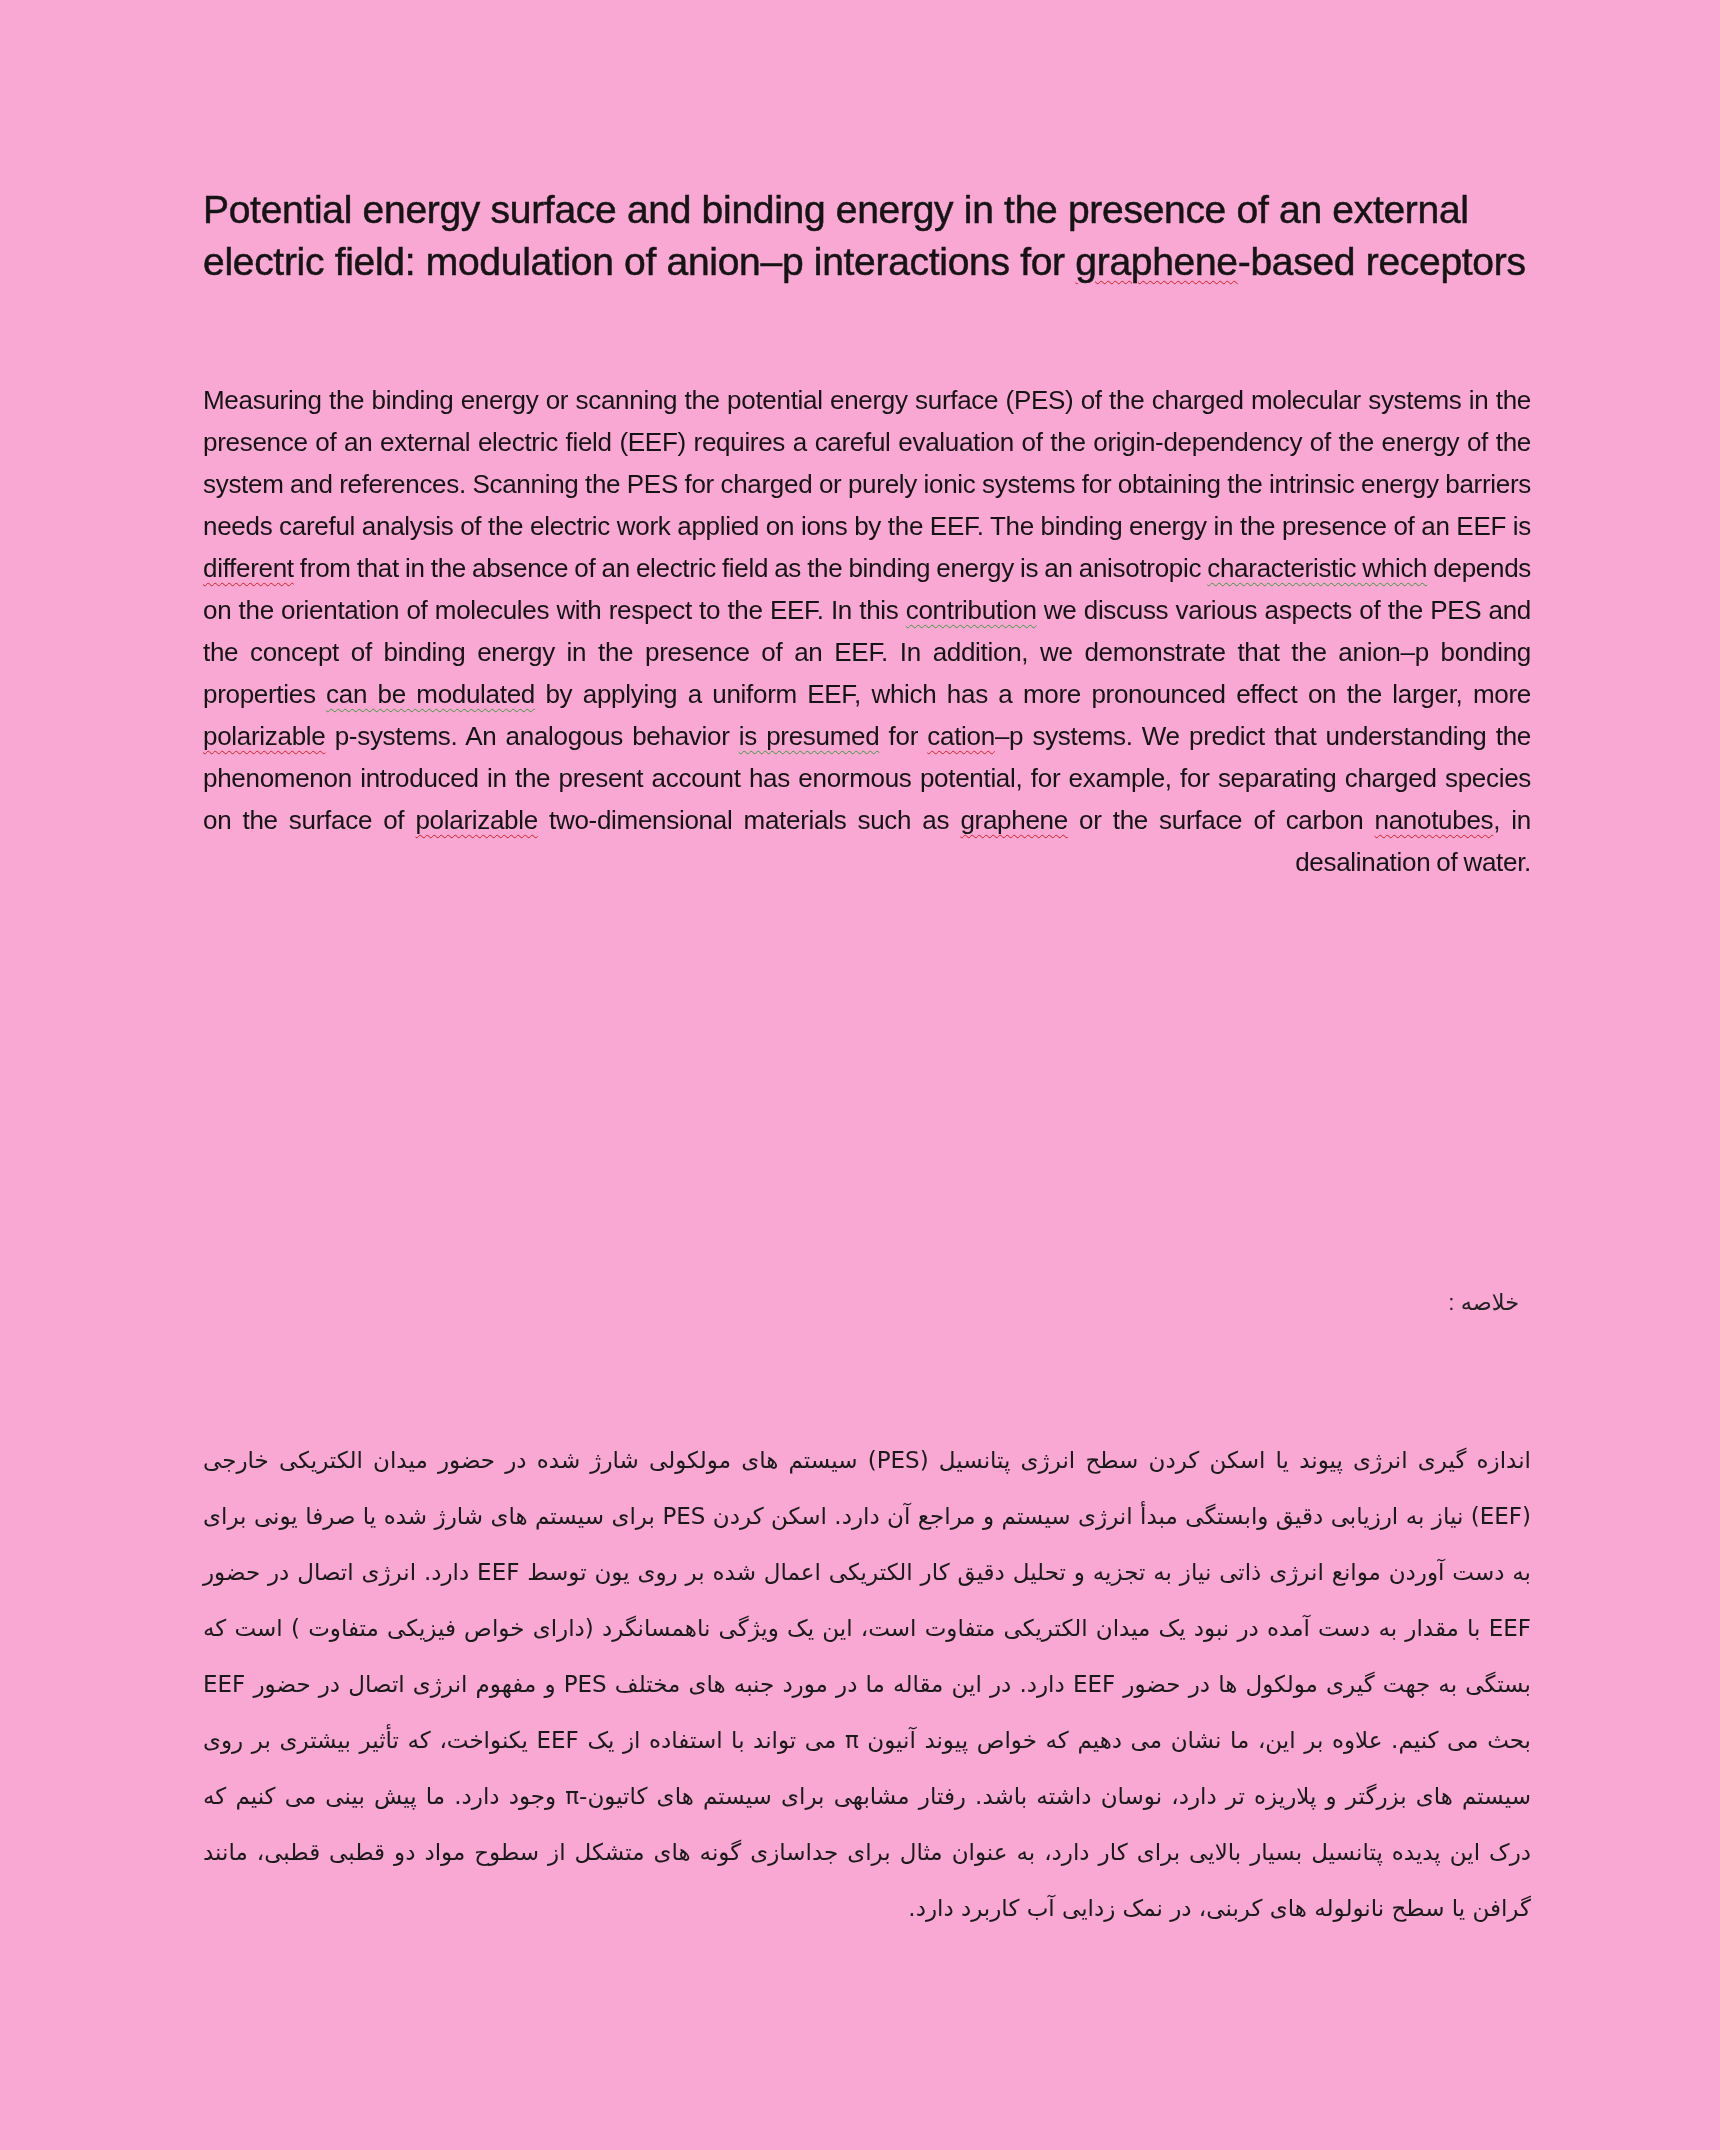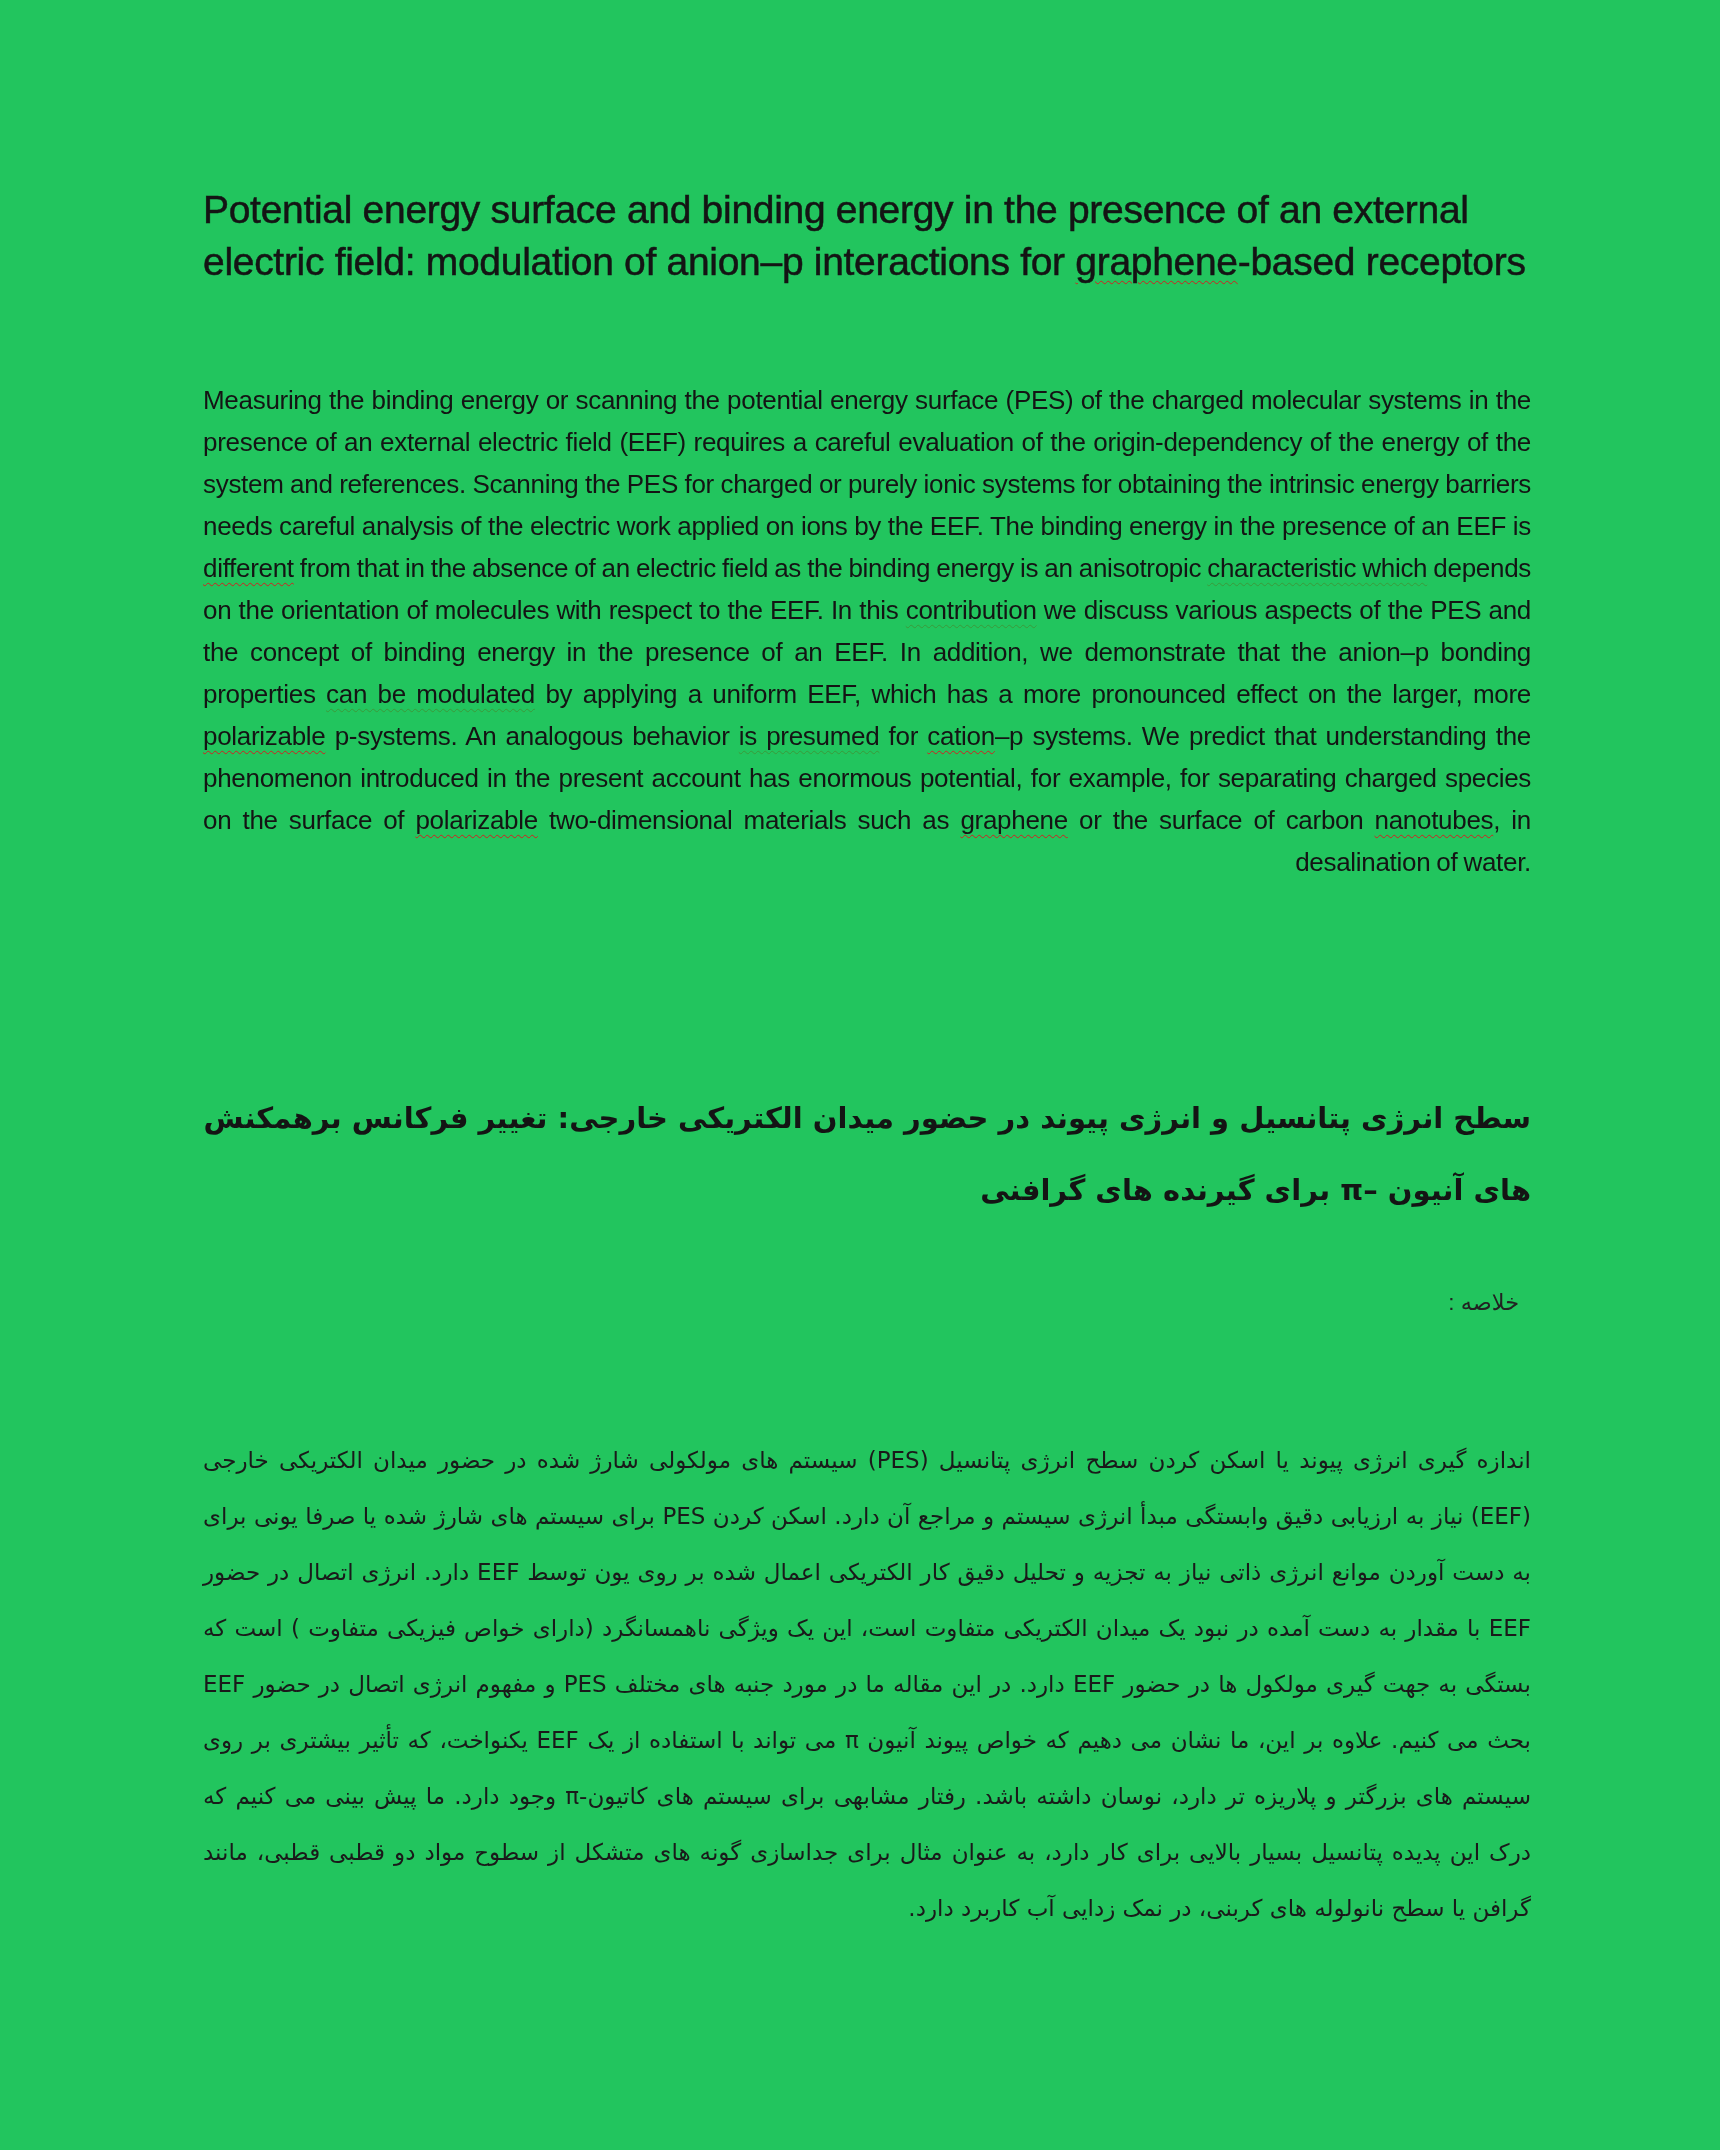--- a/index.html
+++ b/index.html
@@ -1,17 +1,17 @@
 <!DOCTYPE html>
 <html style="font-size:13.8px"><head>
 <meta charset="utf-8">
 <style>
   html, body { margin: 0; padding: 0; background: #ffffff; }
   body { width: 1721px; height: 2151px; position: relative; overflow: hidden; color: #111; }
-  .page { position: absolute; left: 0; top: 0; width: 1721px; height: 2151px; background: #22c55e; }
+  .page { position: absolute; left: 0; top: 0; width: 1721px; height: 2151px; background: #f9a8d4; }
   .en-title {
     position: absolute; left: 203px; top: 184px; width: 1342px;
     font-family: "Liberation Sans", sans-serif; font-size: 39px; line-height: 52px;
     font-weight: normal; color: #141414; margin: 0; letter-spacing: -0.3px;
     -webkit-text-stroke: 0.5px #141414;
   }
   .en-abstract {
     position: absolute; left: 203px; top: 379px; width: 1328px;
     font-family: "Liberation Sans", sans-serif; font-size: 26px; line-height: 42px;
     text-align: justify; text-align-last: right; color: #141414; margin: 0;
@@ -39,20 +39,19 @@
 </style>
 </head>
 <body>
 
 <div class="page">
 
   <h1 class="en-title"><span>Potential energy surface and binding energy in the presence of an external electric field: modulation of anion–p interactions for </span><span class="sq-red">graphene</span><span>-based receptors</span></h1>
 
   <p class="en-abstract"><span>Measuring the binding energy or scanning the potential energy surface (PES) of the charged molecular systems in the presence of an external electric field (EEF) requires a careful evaluation of the origin-dependency of the energy of the system and references. Scanning the PES for charged or purely ionic systems for obtaining the intrinsic energy barriers needs careful analysis of the electric work applied on ions by the EEF. The binding energy in the presence of an EEF is </span><span class="sq-red">different</span><span> from that in the absence of an electric field as the binding energy is an anisotropic </span><span class="sq-green">characteristic which</span><span> depends on the orientation of molecules with respect to the EEF. In this </span><span class="sq-green">contribution</span><span> we discuss various aspects of the PES and the concept of binding energy in the presence of an EEF. In addition, we demonstrate that the anion–p bonding properties </span><span class="sq-green">can be modulated</span><span> by applying a uniform EEF, which has a more pronounced effect on the larger, more </span><span class="sq-red">polarizable</span><span> p-systems. An analogous behavior </span><span class="sq-green">is presumed</span><span> for </span><span class="sq-red">cation</span><span>–p systems. We predict that understanding the phenomenon introduced in the present account has enormous potential, for example, for separating charged species on the surface of </span><span class="sq-red">polarizable</span><span> two-dimensional materials such as </span><span class="sq-red">graphene</span><span> or the surface of carbon </span><span class="sq-red">nanotubes</span><span>, in desalination of water.</span></p>
 
-  <h2 class="fa-title">سطح انرژی پتانسیل و انرژی پیوند در حضور میدان الکتریکی خارجی: تغییر فرکانس برهمکنش های آنیون –π برای گیرنده های گرافنی</h2>
 
   <div class="fa-label">خلاصه :</div>
 
   <p class="fa-abstract">اندازه گیری انرژی پیوند یا اسکن کردن سطح انرژی پتانسیل (PES) سیستم های مولکولی شارژ شده در حضور میدان الکتریکی خارجی (EEF) نیاز به ارزیابی دقیق وابستگی مبدأ انرژی سیستم و مراجع آن دارد. اسکن کردن PES برای سیستم های شارژ شده یا صرفا یونی برای به دست آوردن موانع انرژی ذاتی نیاز به تجزیه و تحلیل دقیق کار الکتریکی اعمال شده بر روی یون توسط EEF دارد. انرژی اتصال در حضور EEF با مقدار به دست آمده در نبود یک میدان الکتریکی متفاوت است، این یک ویژگی ناهمسانگرد (دارای خواص فیزیکی متفاوت ) است که بستگی به جهت گیری مولکول ها در حضور EEF دارد. در این مقاله ما در مورد جنبه های مختلف PES و مفهوم انرژی اتصال در حضور EEF بحث می کنیم. علاوه بر این، ما نشان می دهیم که خواص پیوند آنیون π می تواند با استفاده از یک EEF یکنواخت، که تأثیر بیشتری بر روی سیستم های بزرگتر و پلاریزه تر دارد، نوسان داشته باشد. رفتار مشابهی برای سیستم های کاتیون-π وجود دارد. ما پیش بینی می کنیم که درک این پدیده پتانسیل بسیار بالایی برای کار دارد، به عنوان مثال برای جداسازی گونه های متشکل از سطوح مواد دو قطبی قطبی، مانند گرافن یا سطح نانولوله های کربنی، در نمک زدایی آب کاربرد دارد.</p>
 
 </div>
 
 
 </body></html>

